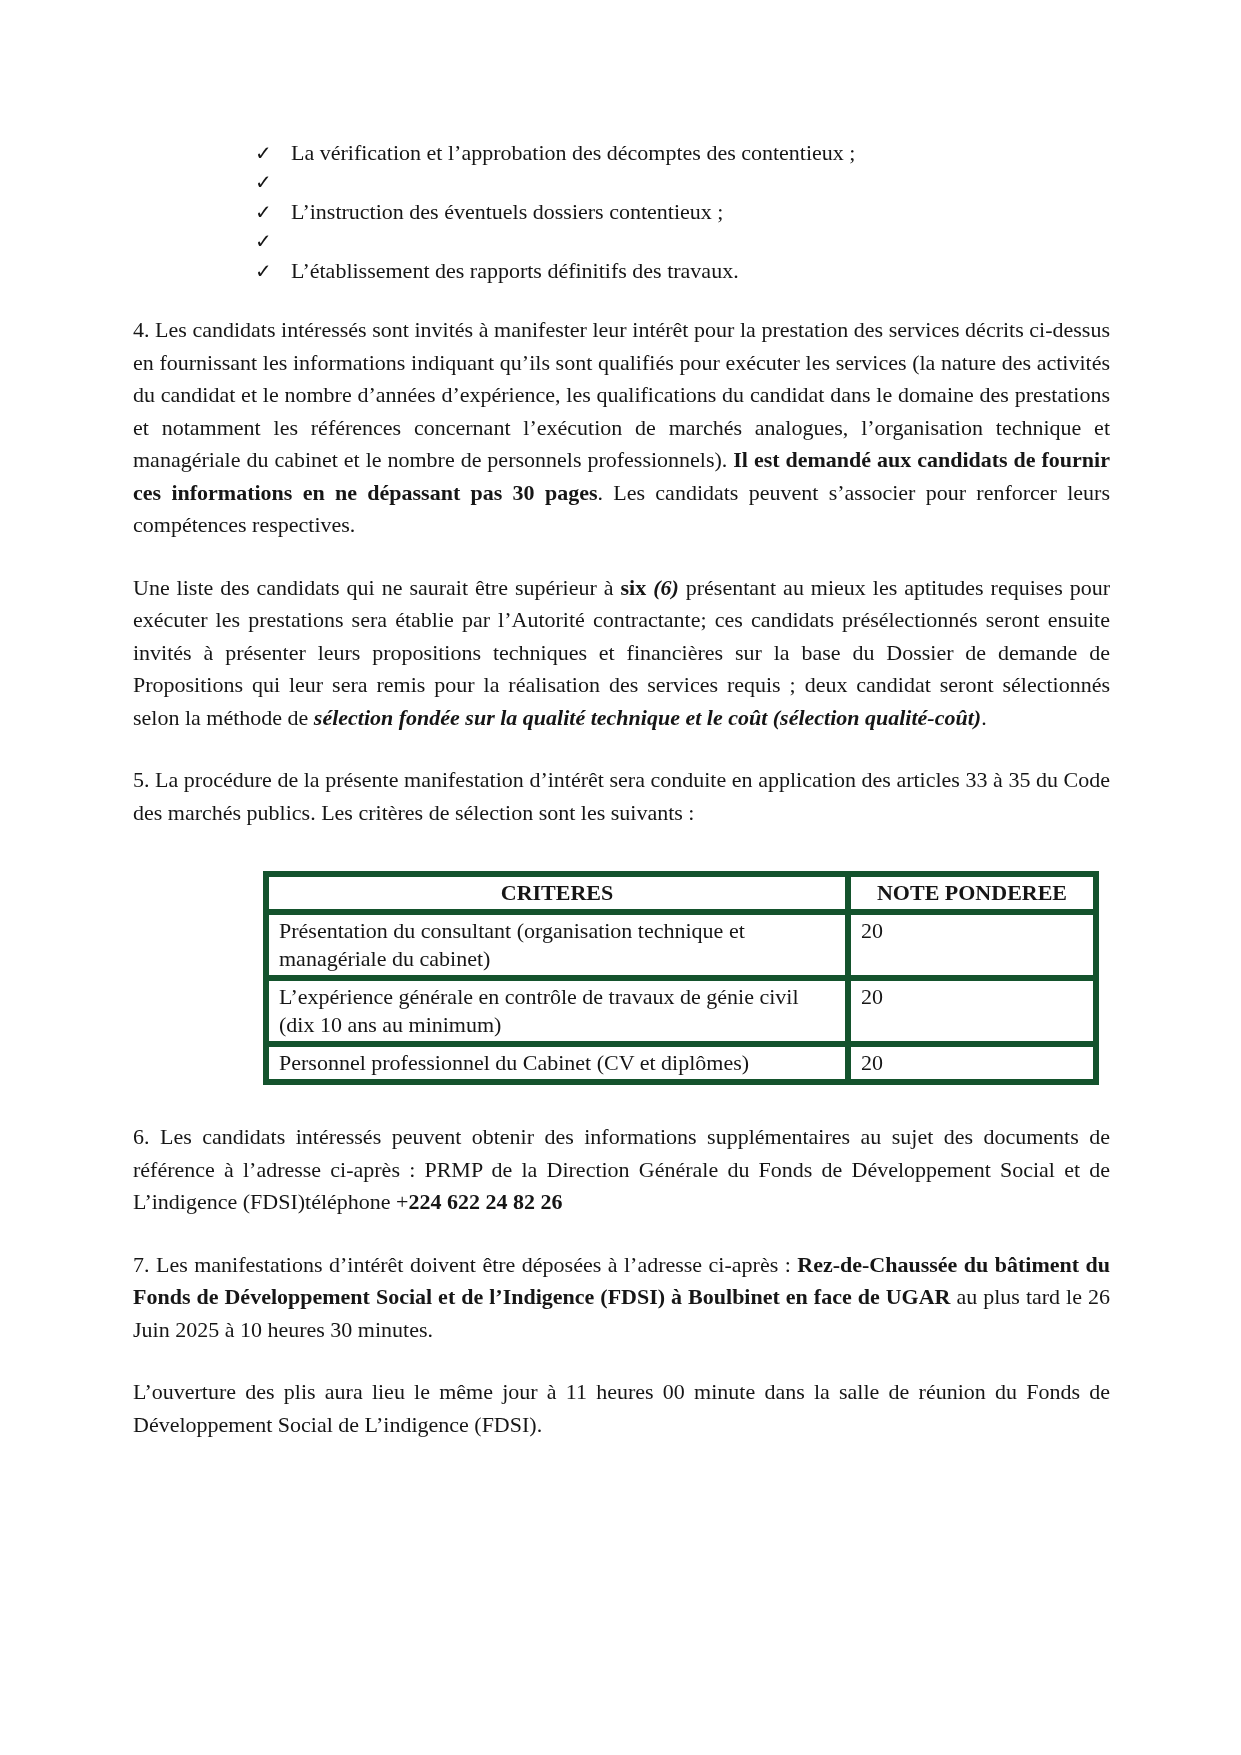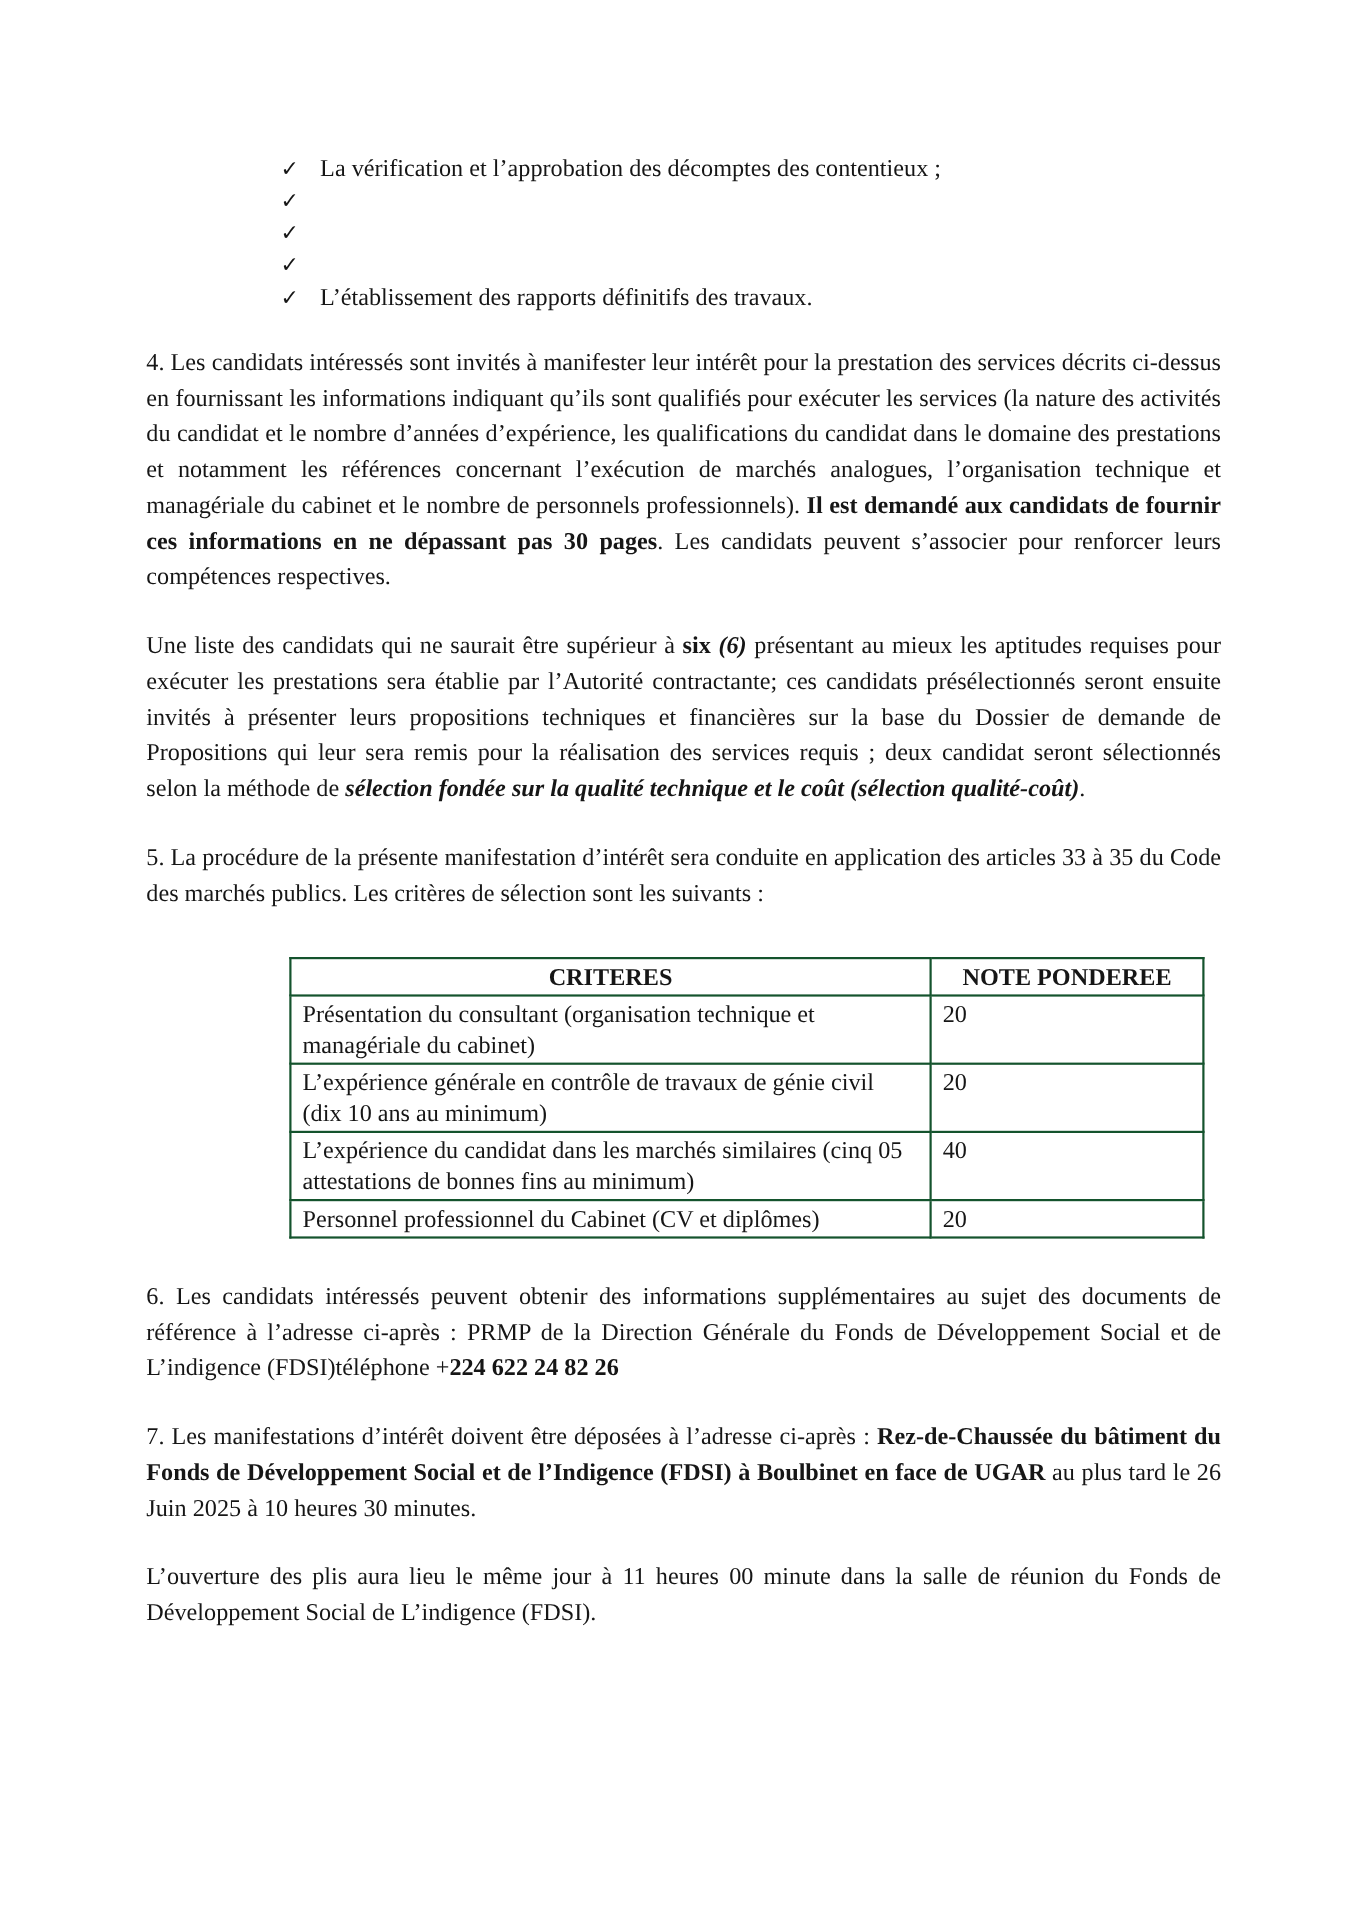--- a/index.html
+++ b/index.html
@@ -49,21 +49,21 @@
     border-collapse: collapse;
     margin: 42px 0 36px 130px;
     width: 830px;
     table-layout: fixed;
     font-size: 22px;
   }
   .criteria-table col.c1 { width: 582px; }
   .criteria-table col.c2 { width: 248px; }
   .criteria-table th,
   .criteria-table td {
-    border: 2px solid #14532d;
+    border: 6px solid #14532d;
     padding: 2px 10px;
     line-height: 28px;
     vertical-align: top;
     overflow: hidden;
   }
   .criteria-table th {
     font-weight: bold;
     text-align: center;
   }
   .criteria-table td.crit { text-align: left; }
@@ -77,20 +77,21 @@
   <ul class="checklist">
     <li>
       <span class="check">✓</span>
       <span>La vérification et l’approbation des décomptes des contentieux ;</span>
     </li>
     <li>
       <span class="check">✓</span>
     </li>
     <li>
       <span class="check">✓</span>
+      <span>L’instruction des éventuels dossiers contentieux ;</span>
     </li>
     <li>
       <span class="check">✓</span>
     </li>
     <li>
       <span class="check">✓</span>
       <span>L’établissement des rapports définitifs des travaux.</span>
     </li>
   </ul>
 
@@ -114,24 +115,20 @@
     <tbody>
       <tr>
         <td class="crit">Présentation du consultant (organisation technique et managériale du cabinet)</td>
         <td class="note">20</td>
       </tr>
       <tr>
         <td class="crit">L’expérience générale en contrôle de travaux de génie civil (dix 10 ans au minimum)</td>
         <td class="note">20</td>
       </tr>
       <tr>
-        <td class="crit">L’expérience du candidat dans les marchés similaires (cinq 05 attestations de bonnes fins au minimum)</td>
-        <td class="note">40</td>
-      </tr>
-      <tr>
         <td class="crit">Personnel professionnel du Cabinet (CV et diplômes)</td>
         <td class="note">20</td>
       </tr>
     </tbody>
   </table>
 
   <p class="para"><span>6. Les candidats intéressés peuvent obtenir des informations supplémentaires au sujet des documents de référence à l’adresse ci-après : PRMP de la Direction Générale du Fonds de Développement Social et de L’indigence (FDSI)téléphone +</span><span class="b">224 622 24 82 26</span></p>
 
   <p class="para"><span>7. Les manifestations d’intérêt doivent être déposées à l’adresse ci-après : </span><span class="b">Rez-de-Chaussée du bâtiment du Fonds de Développement Social et de l’Indigence (FDSI) à Boulbinet en face de UGAR</span><span> au plus tard le 26 Juin 2025 à 10 heures 30 minutes.</span></p>
 

